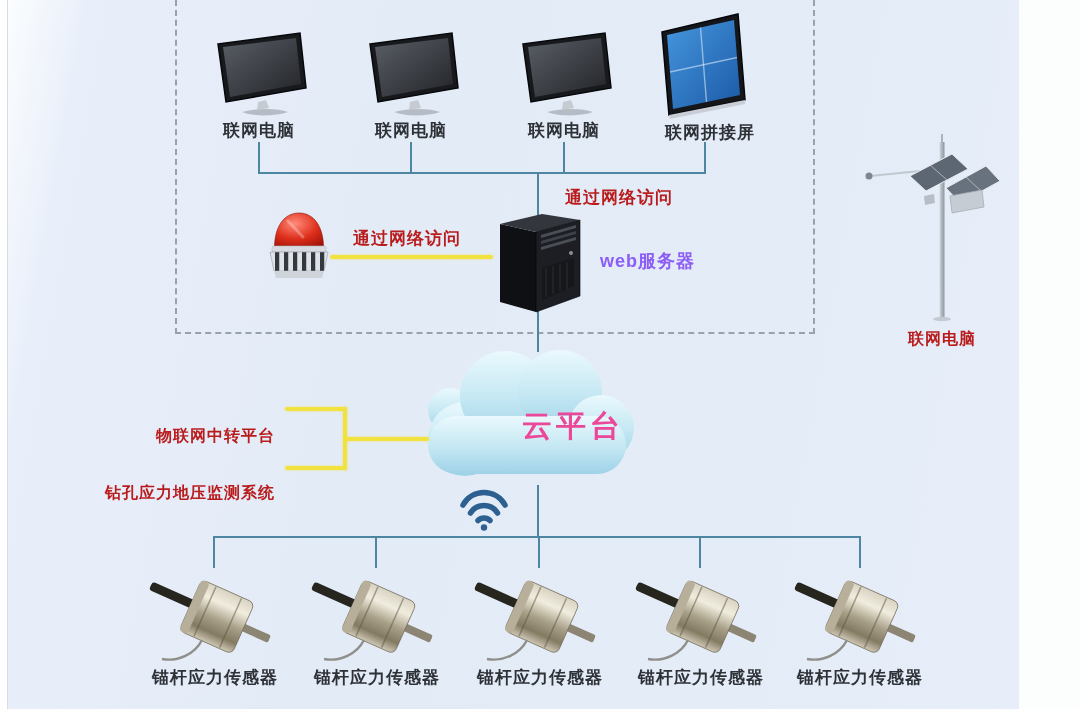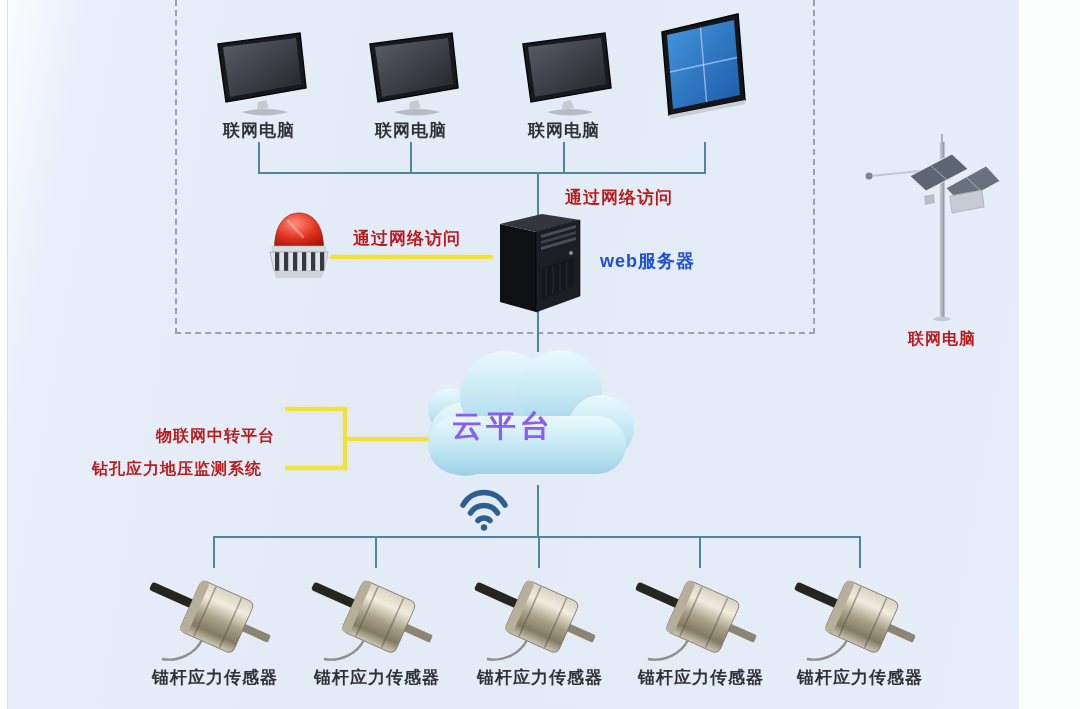--- a/index.html
+++ b/index.html
@@ -24,24 +24,24 @@
   }
   .lbl-dark{
     position:absolute;color:#2e3237;font-weight:700;font-size:17px;
     text-align:center;white-space:nowrap;letter-spacing:1px;
   }
   .lbl-blue{
     position:absolute;color:#b91c1c;font-weight:600;font-size:16px;
     white-space:nowrap;letter-spacing:1px;
   }
   .cloud-text{
-    position:absolute;left:452px;top:406px;width:172px;text-align:left;
-    font-size:30px;font-weight:600;color:#8b5cf6;letter-spacing:4px;
-  }
-  .server-text{position:absolute;left:600px;top:249px;font-size:18px;font-weight:600;color:#1d4ed8;letter-spacing:1px;}
+    position:absolute;left:452px;top:406px;width:172px;text-align:right;
+    font-size:30px;font-weight:600;color:#ec4899;letter-spacing:4px;
+  }
+  .server-text{position:absolute;left:600px;top:249px;font-size:18px;font-weight:600;color:#8b5cf6;letter-spacing:1px;}
   svg{display:block;overflow:visible;}
 </style>
 </head>
 <body>
 
 <div class="stage">
   <div class="panel"></div>
   <div class="right-margin"></div>
 
   <div class="dashed-box"></div>
@@ -89,20 +89,21 @@
     <polygon points="7,20 83,2 90,88 14,103" fill="#14161a" stroke="#05060a" stroke-width="1.5"></polygon>
     <polygon points="12,23 79,8 85,83 18,97" fill="url(#blu)"></polygon>
     <line x1="45.5" y1="15.5" x2="51.5" y2="90" stroke="rgba(225,240,252,0.55)" stroke-width="1.4"></line>
     <line x1="15" y1="60" x2="82" y2="45.5" stroke="rgba(225,240,252,0.55)" stroke-width="1.4"></line>
     <polygon points="14,103 90,88 90,92 15,107" fill="#c9ced6"></polygon>
   </svg>
 
   <div class="lbl-dark" style="left:199px;top:119px;width:120px;">联网电脑</div>
   <div class="lbl-dark" style="left:351px;top:119px;width:120px;">联网电脑</div>
   <div class="lbl-dark" style="left:504px;top:119px;width:120px;">联网电脑</div>
+  <div class="lbl-dark" style="left:640px;top:121px;width:140px;">联网拼接屏</div>
 
   <div class="lbl-blue" style="left:565px;top:186px;font-size:17px;">通过网络访问</div>
   <div class="lbl-blue" style="left:353px;top:227px;font-size:17px;">通过网络访问</div>
 
   <svg class="abs" style="left:266px;top:210px;" width="66" height="74" viewBox="0 0 66 74">
     <defs>
       <radialGradient id="reddome" cx="0.42" cy="0.32" r="0.85">
         <stop offset="0" stop-color="#ff8a77"></stop>
           <stop offset="0.55" stop-color="#dd2f1c"></stop>
           <stop offset="1" stop-color="#9d1104"></stop>
@@ -150,21 +151,21 @@
       <circle cx="55" cy="95" r="37"></circle>
       <circle cx="95" cy="52" r="45"></circle>
       <circle cx="150" cy="48" r="42"></circle>
       <circle cx="191" cy="84" r="33"></circle>
       <rect x="18" y="72" width="198" height="58" rx="29"></rect>
     </g>
   </svg>
   <div class="cloud-text">云平台</div>
 
   <div class="lbl-blue" style="left:137px;top:399px;width:138px;text-align:right;margin-top:27px;">物联网中转平台</div>
-  <div class="lbl-blue" style="left:92px;top:459px;width:183px;text-align:left;">钻孔应力地压监测系统</div>
+  <div class="lbl-blue" style="left:92px;top:483px;width:183px;text-align:right;">钻孔应力地压监测系统</div>
   <div class="line-yellow" style="left:285px;top:407px;width:62px;height:4px;"></div>
   <div class="line-yellow" style="left:285px;top:466px;width:62px;height:4px;"></div>
   <div class="line-yellow" style="left:343px;top:407px;width:4px;height:63px;"></div>
   <div class="line-yellow" style="left:343px;top:437px;width:86px;height:4px;"></div>
 
   <svg class="abs" style="left:458px;top:487px;" width="52" height="45" viewBox="0 0 52 45">
     <g stroke="#2d6090" stroke-width="5.5" fill="none" stroke-linecap="round">
       <path d="M5 18 A 24 24 0 0 1 47 18"></path>
       <path d="M12.5 26 A 16 16 0 0 1 39.5 26"></path>
       <path d="M20 33.5 A 8.5 8.5 0 0 1 32 33.5"></path>

